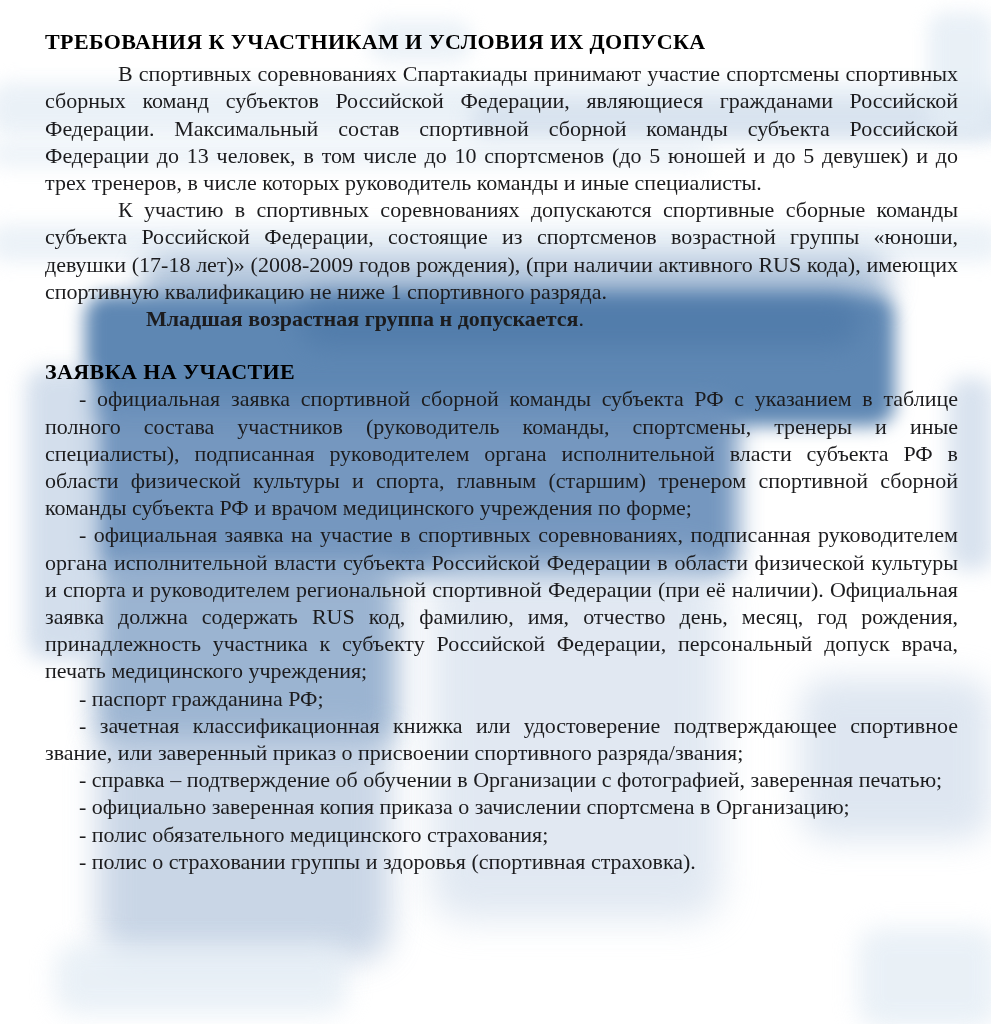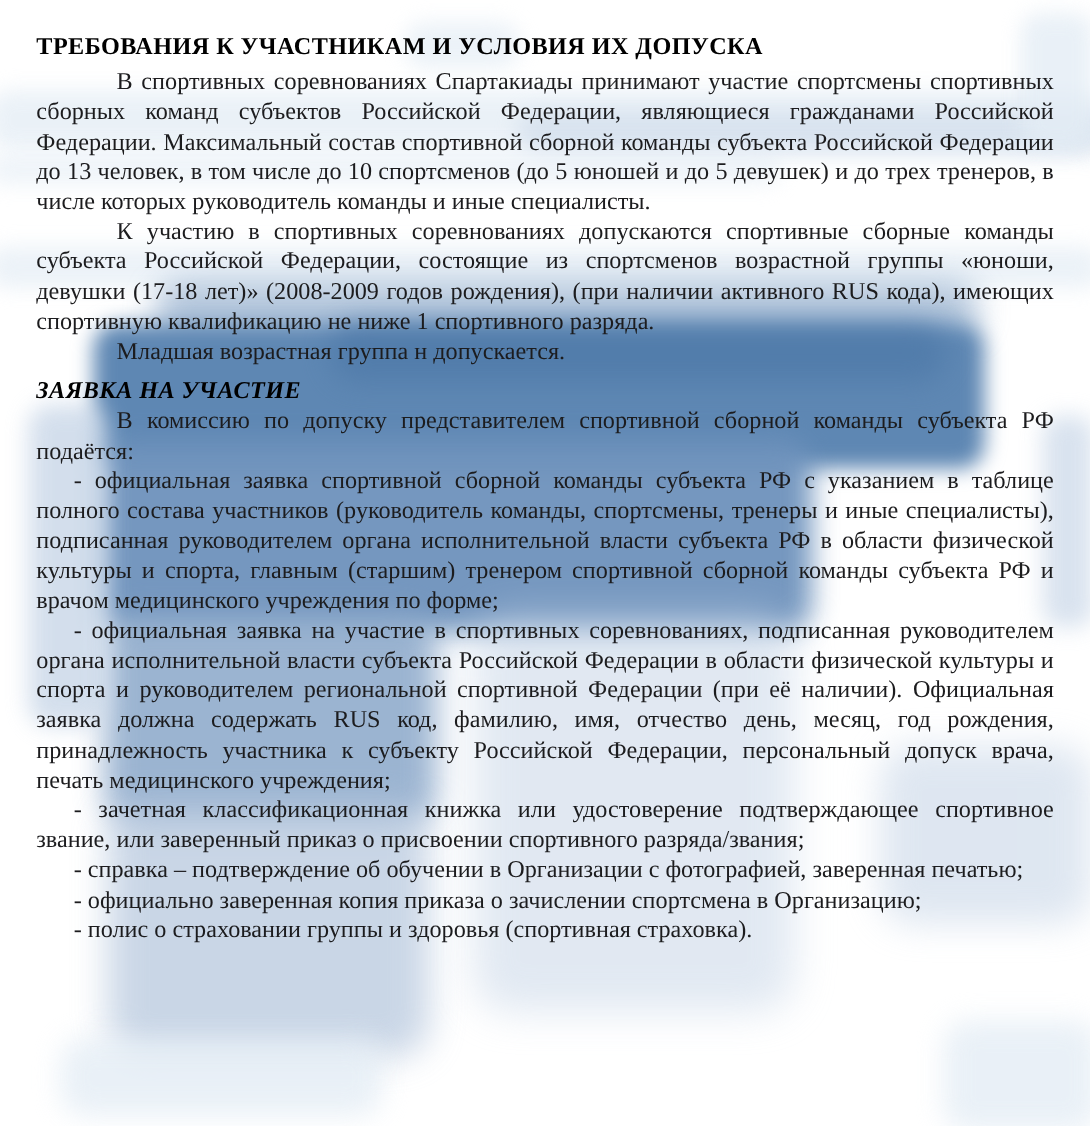--- a/index.html
+++ b/index.html
@@ -30,39 +30,39 @@
   .wm-centercol { left: 430px; top: 558px; width: 292px;  height: 362px; background: var(--wm_light);  filter: blur(18px); opacity: .55; border-radius: 34px; }
   .wm-rightpatch{ left: 800px; top: 678px; width: 192px;  height: 162px; background: var(--wm_light);  filter: blur(16px); opacity: .6;  border-radius: 30px; }
   .wm-rightcol  { left: 948px; top: 378px; width: 46px;   height: 192px; background: var(--wm_light);  filter: blur(10px); opacity: .7;  border-radius: 16px; }
   .wm-botleft   { left: 55px;  top: 944px; width: 292px;  height: 70px;  background: var(--wm_faint);  filter: blur(12px); opacity: .8;  border-radius: 22px; }
   .wm-botright  { left: 858px; top: 928px; width: 140px;  height: 100px; background: var(--wm_faint);  filter: blur(12px); opacity: .8;  border-radius: 22px; }
   .wm-topright  { left: 928px; top: 12px;  width: 66px;   height: 124px; background: var(--wm_faint);  filter: blur(9px);  opacity: .8;  border-radius: 18px; }
   .wm-topcenter { left: 368px; top: 20px;  width: 104px;  height: 42px;  background: var(--wm_faint);  filter: blur(9px);  opacity: .7;  border-radius: 18px; }
   
   .doc {
     position: absolute; inset: 0; z-index: 1;
-    padding: 28px 33px 0 33px;
+    padding: 28px 33px 0 45px;
     box-sizing: border-box;
     color: var(--text, #1c1c1e);
     font-size: 22px;
     line-height: 27.2px;
     text-align: justify;
   }
   .heading {
     font-weight: bold;
     color: var(--heading, #000);
     letter-spacing: 0.4px;
     text-align: left;
     margin: 0 0 5px 0;
   }
-  .heading.gap-above { margin-top: 9px; margin-bottom: 0; font-style: italic; }
+  .heading.gap-above { margin-top: 26px; margin-bottom: 0; }
   .para { margin: 0; }
   .indent-large { text-indent: 73px; }
   .indent-small { text-indent: 34px; }
-  .bold-note .b { font-weight: normal; }
+  .bold-note .b { font-weight: bold; margin-left: 28px; }
 </style>
 </head>
 <body>
 
 <div class="page">
 
   <div class="wm wm-streak1"></div>
   <div class="wm wm-streak1b"></div>
   <div class="wm wm-streak2"></div>
   <div class="wm wm-streak3"></div>
@@ -80,21 +80,22 @@
   <div class="wm wm-botright"></div>
   <div class="wm wm-topright"></div>
   <div class="wm wm-topcenter"></div>
 
   <div class="doc" id="doc-body">
       <div class="heading">ТРЕБОВАНИЯ К УЧАСТНИКАМ И УСЛОВИЯ ИХ ДОПУСКА</div>
       <p class="para indent-large">В спортивных соревнованиях Спартакиады принимают участие спортсмены спортивных сборных команд субъектов Российской Федерации, являющиеся гражданами Российской Федерации. Максимальный состав спортивной сборной команды субъекта Российской Федерации до 13 человек, в том числе до 10 спортсменов (до 5 юношей и до 5 девушек) и до трех тренеров, в числе которых руководитель команды и иные специалисты.</p>
       <p class="para indent-large">К участию в спортивных соревнованиях допускаются спортивные сборные команды субъекта Российской Федерации, состоящие из спортсменов возрастной группы «юноши, девушки (17-18 лет)» (2008-2009 годов рождения), (при наличии активного RUS кода), имеющих спортивную квалификацию не ниже 1 спортивного разряда.</p>
       <p class="para bold-note indent-large"><span class="b">Младшая возрастная группа н допускается</span><span>.</span></p>
       <div class="heading gap-above">ЗАЯВКА НА УЧАСТИЕ</div>
-      <p class="para indent-large">В комиссию по допуску представителем спортивной сборной команды субъекта РФ подаётся:</p>
       <p class="para indent-small">- официальная заявка спортивной сборной команды субъекта РФ с указанием в таблице полного состава участников (руководитель команды, спортсмены, тренеры и иные специалисты), подписанная руководителем органа исполнительной власти субъекта РФ в области физической культуры и спорта, главным (старшим) тренером спортивной сборной команды субъекта РФ и врачом медицинского учреждения по форме;</p>
       <p class="para indent-small">- официальная заявка на участие в спортивных соревнованиях, подписанная руководителем органа исполнительной власти субъекта Российской Федерации в области физической культуры и спорта и руководителем региональной спортивной Федерации (при её наличии). Официальная заявка должна содержать RUS код, фамилию, имя, отчество день, месяц, год рождения, принадлежность участника к субъекту Российской Федерации, персональный допуск врача, печать медицинского учреждения;</p>
+      <p class="para indent-small">- паспорт гражданина РФ;</p>
       <p class="para indent-small">- зачетная классификационная книжка или удостоверение подтверждающее спортивное звание, или заверенный приказ о присвоении спортивного разряда/звания;</p>
       <p class="para indent-small">- справка – подтверждение об обучении в Организации с фотографией, заверенная печатью;</p>
       <p class="para indent-small">- официально заверенная копия приказа о зачислении спортсмена в Организацию;</p>
+      <p class="para indent-small">- полис обязательного медицинского страхования;</p>
       <p class="para indent-small">- полис о страховании группы и здоровья (спортивная страховка).</p>
     </div>
 </div>
 
 </body></html>

